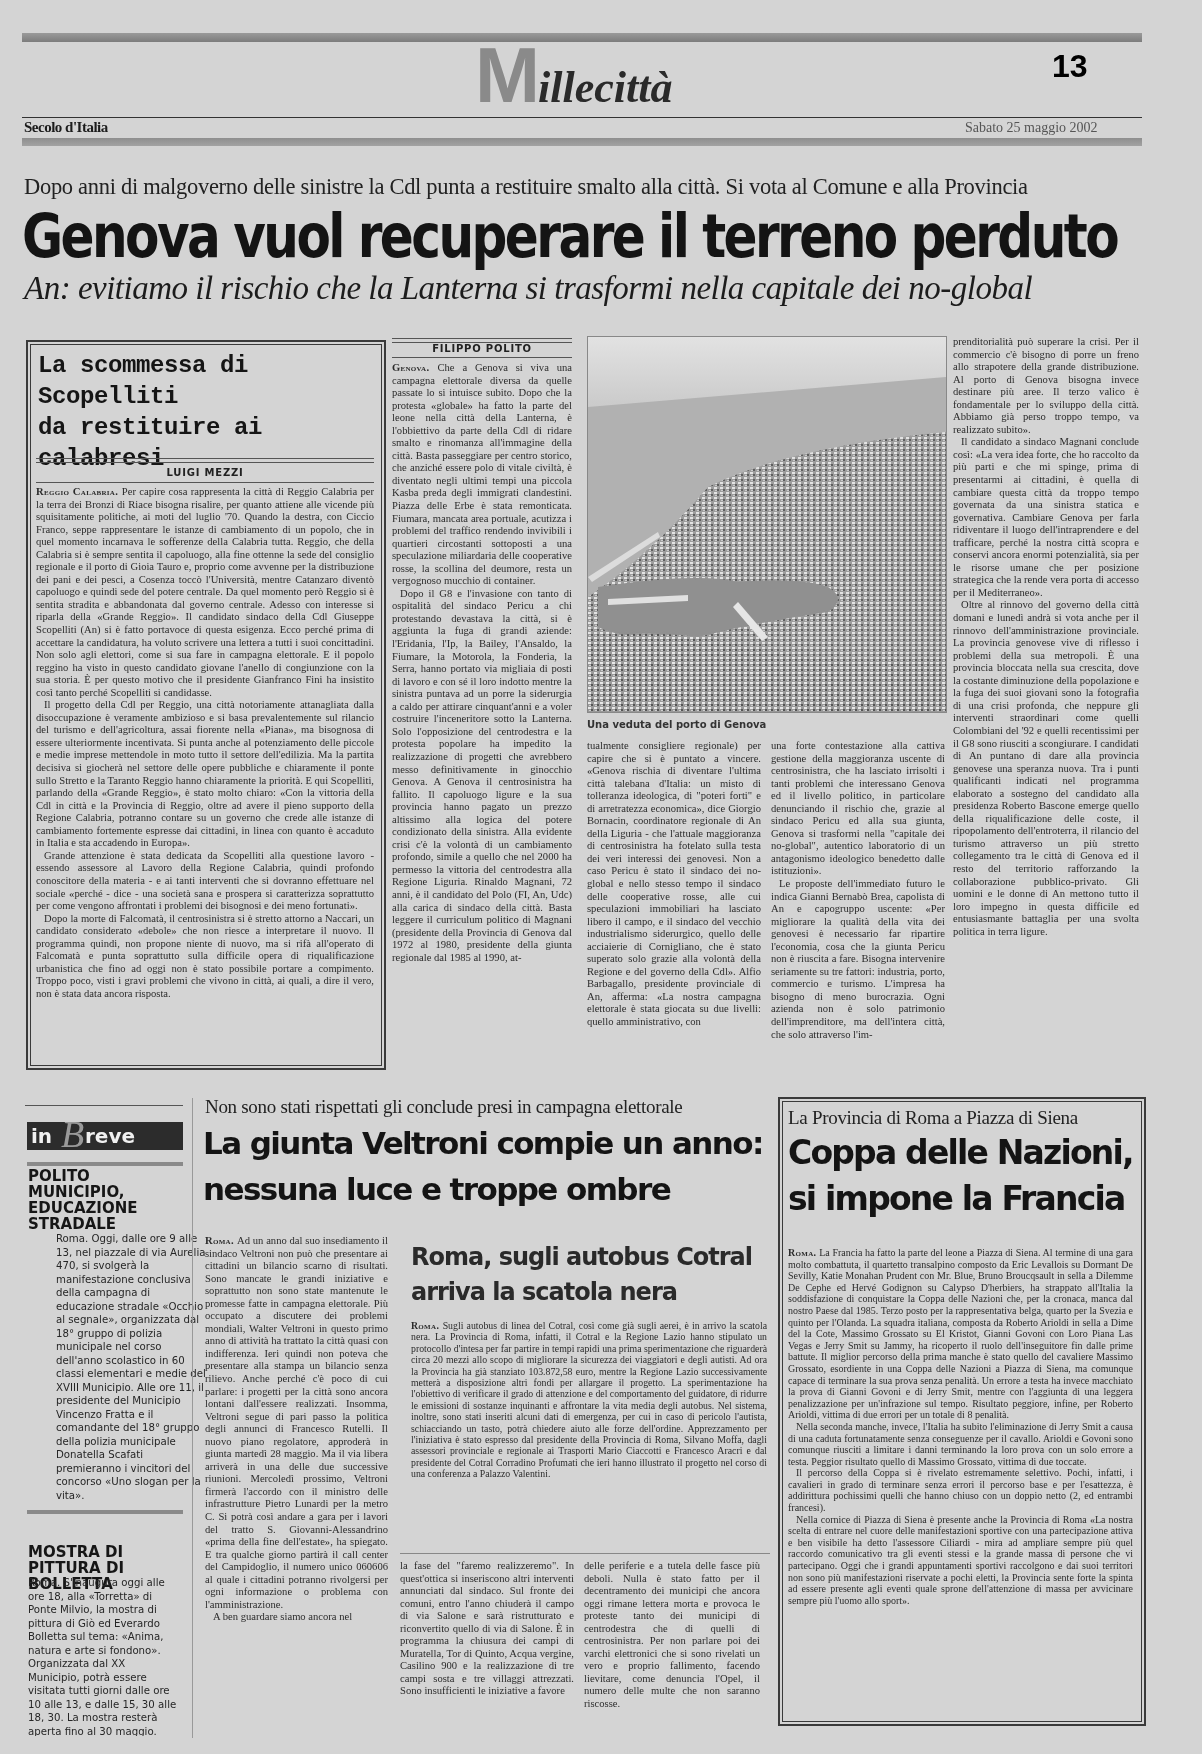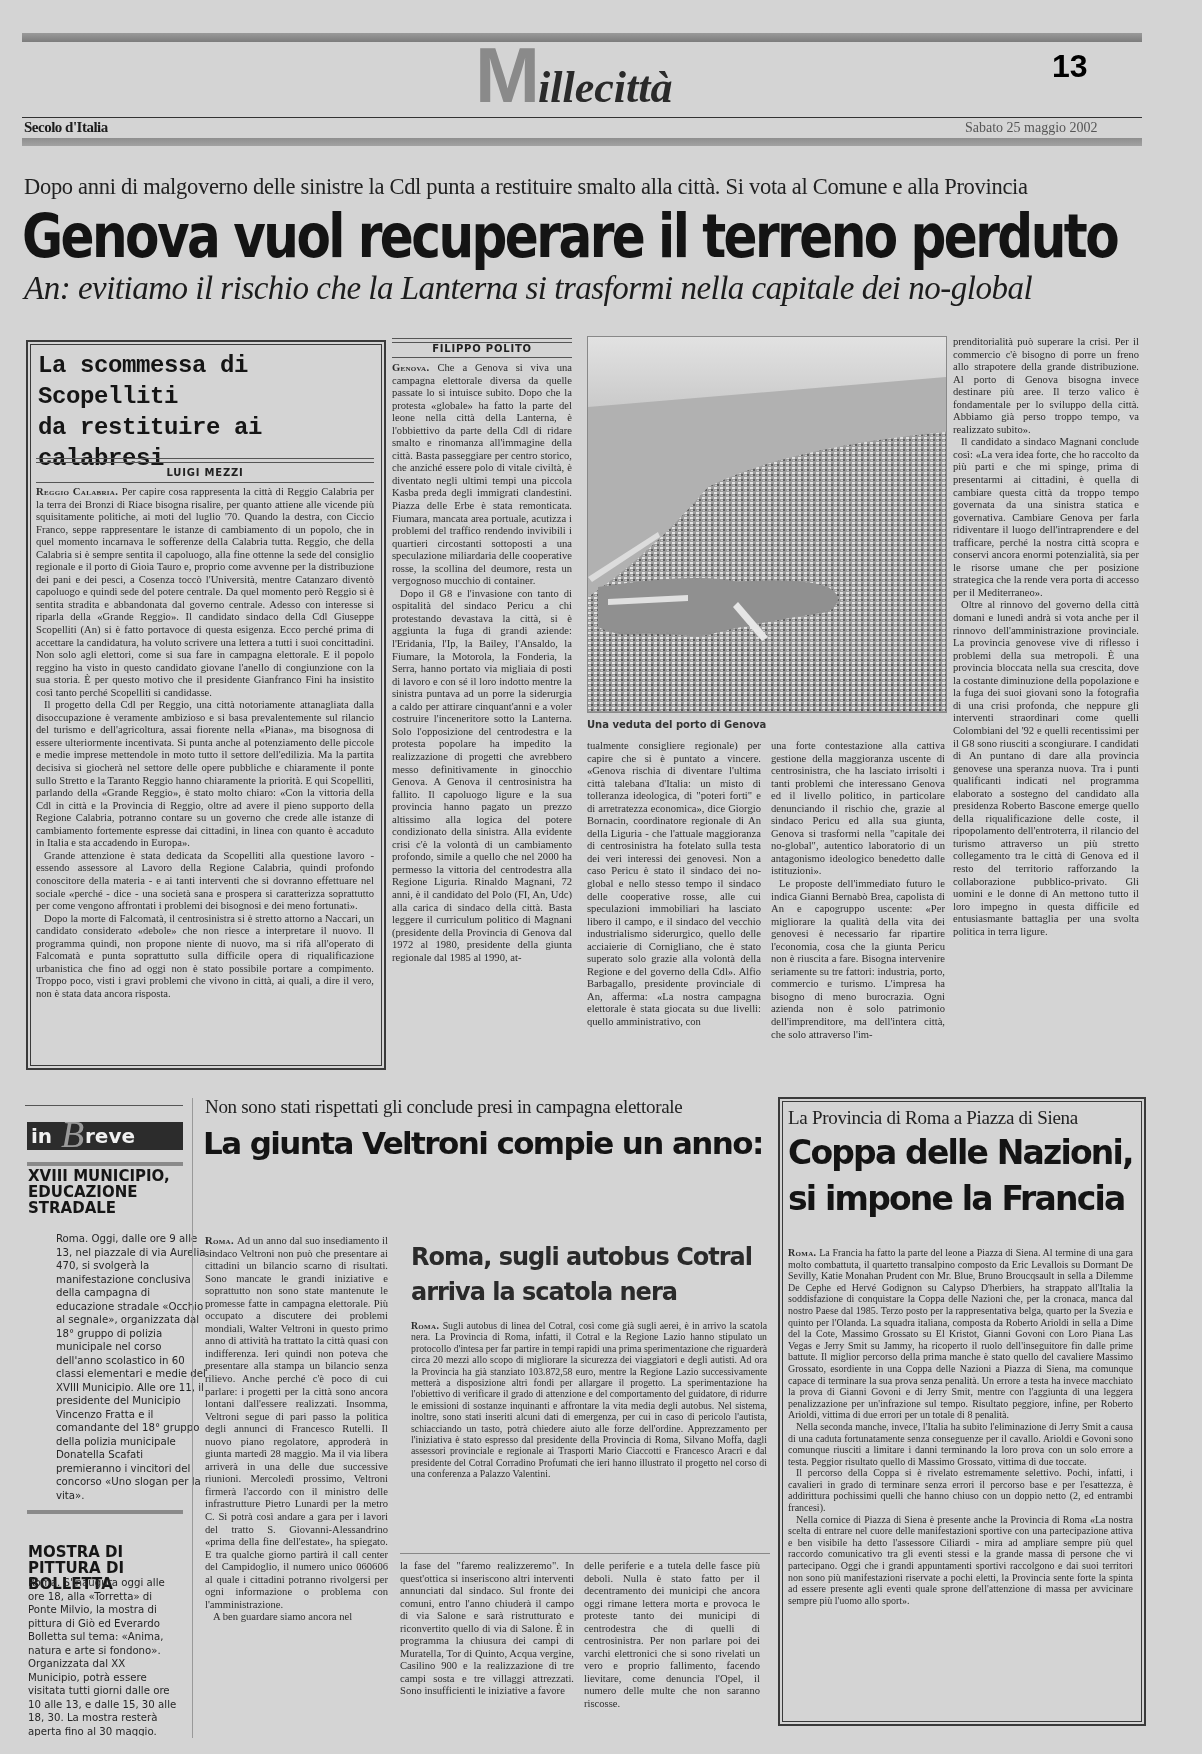--- a/index.html
+++ b/index.html
@@ -118,34 +118,35 @@
     <p>Oltre al rinnovo del governo della città domani e lunedì andrà si vota anche per il rinnovo dell'amministrazione provinciale. La provincia genovese vive di riflesso i problemi della sua metropoli. È una provincia bloccata nella sua crescita, dove la costante diminuzione della popolazione e la fuga dei suoi giovani sono la fotografia di una crisi profonda, che neppure gli interventi straordinari come quelli Colombiani del '92 e quelli recentissimi per il G8 sono riusciti a scongiurare. I candidati di An puntano di dare alla provincia genovese una speranza nuova. Tra i punti qualificanti indicati nel programma elaborato a sostegno del candidato alla presidenza Roberto Bascone emerge quello della riqualificazione delle coste, il ripopolamento dell'entroterra, il rilancio del turismo attraverso un più stretto collegamento tra le città di Genova ed il resto del territorio rafforzando la collaborazione pubblico-privato. Gli uomini e le donne di An mettono tutto il loro impegno in questa difficile ed entusiasmante battaglia per una svolta politica in terra ligure.</p>
   </div>
 
 <div class="hrule" style="left:25px;top:1105px;width:158px;"></div>
 <div class="abs" style="left:27px;top:1122px;width:156px;height:28px;background:#2c2c2c;">
   <span style="position:absolute;left:4px;top:2px;font-family:'DejaVu Sans',sans-serif;font-weight:bold;font-size:20px;color:#f0f0f0;">in</span>
   <span style="position:absolute;left:34px;top:-10px;font-family:'Liberation Serif',serif;font-style:italic;font-size:38px;color:#9a9a9a;">B</span>
   <span style="position:absolute;left:58px;top:2px;font-family:'DejaVu Sans',sans-serif;font-weight:bold;font-size:20px;color:#f0f0f0;">reve</span>
 </div>
 <div class="bar" style="left:27px;top:1162px;width:156px;height:4px;background:#8a8a8a;"></div>
-<div class="abs brevehead" style="left:28px;top:1168px;width:150px;">XVIII MUNICIPIO, EDUCAZIONE STRADALE</div>
+<div class="abs brevehead" style="left:28px;top:1168px;width:150px;">POLITO MUNICIPIO, EDUCAZIONE STRADALE</div>
 <div class="abs brevebody" id="breve1" style="left:44px;top:1222px;width:150px;height:282px;margin-left:12px;">
     <p><span class="lead">Roma. </span>Oggi, dalle ore 9 alle 13, nel piazzale di via Aurelia 470, si svolgerà la manifestazione conclusiva della campagna di educazione stradale «Occhio al segnale», organizzata dal 18° gruppo di polizia municipale nel corso dell'anno scolastico in 60 classi elementari e medie del XVIII Municipio. Alle ore 11, il presidente del Municipio Vincenzo Fratta e il comandante del 18° gruppo della polizia municipale Donatella Scafati premieranno i vincitori del concorso «Uno slogan per la vita».</p>
   </div>
 <div class="bar" style="left:27px;top:1510px;width:156px;height:4px;background:#8a8a8a;"></div>
 <div class="abs brevehead" style="left:28px;top:1516px;width:150px;margin-top:28px;">MOSTRA DI PITTURA DI BOLLETTA</div>
 <div class="abs brevebody" id="breve2" style="left:28px;top:1566px;width:150px;height:170px;">
     <p><span class="lead">Roma. </span>S'inaugura oggi alle ore 18, alla «Torretta» di Ponte Milvio, la mostra di pittura di Giò ed Everardo Bolletta sul tema: «Anima, natura e arte si fondono». Organizzata dal XX Municipio, potrà essere visitata tutti giorni dalle ore 10 alle 13, e dalle 15, 30 alle 18, 30. La mostra resterà aperta fino al 30 maggio.</p>
   </div>
 <div class="hrule" style="left:192px;top:1098px;width:1px;height:640px;background:#999;"></div>
 
 <div class="abs kicker" style="left:205px;top:1096px;font-size:19px;">Non sono stati rispettati gli conclude presi in campagna elettorale</div>
 <div class="abs headline" style="left:203px;top:1120px;font-size:31px;line-height:46px;letter-spacing:-1.6px;">
   <div>La giunta Veltroni compie un anno:</div>
+  <div>nessuna luce e troppe ombre</div>
 </div>
 <div class="abs body" id="veltCol1" style="left:205px;top:1235px;width:183px;height:500px;">
     <p><span class="lead">Roma. </span>Ad un anno dal suo insediamento il sindaco Veltroni non può che presentare ai cittadini un bilancio scarno di risultati. Sono mancate le grandi iniziative e soprattutto non sono state mantenute le promesse fatte in campagna elettorale. Più occupato a discutere dei problemi mondiali, Walter Veltroni in questo primo anno di attività ha trattato la città quasi con indifferenza. Ieri quindi non poteva che presentare alla stampa un bilancio senza rilievo. Anche perché c'è poco di cui parlare: i progetti per la città sono ancora lontani dall'essere realizzati. Insomma, Veltroni segue di pari passo la politica degli annunci di Francesco Rutelli. Il nuovo piano regolatore, approderà in giunta martedì 28 maggio. Ma il via libera arriverà in una delle due successive riunioni. Mercoledì prossimo, Veltroni firmerà l'accordo con il ministro delle infrastrutture Pietro Lunardi per la metro C. Si potrà così andare a gara per i lavori del tratto S. Giovanni-Alessandrino «prima della fine dell'estate», ha spiegato. E tra qualche giorno partirà il call center del Campidoglio, il numero unico 060606 al quale i cittadini potranno rivolgersi per ogni informazione o problema con l'amministrazione.</p>
     <p>A ben guardare siamo ancora nel</p>
   </div>
 
 <div class="abs headline" style="left:411px;top:1240px;font-size:24px;line-height:35px;letter-spacing:-1px;color:#2a2a2a;">
   <div>Roma, sugli autobus Cotral</div>
   <div>arriva la scatola nera</div>
 </div>

